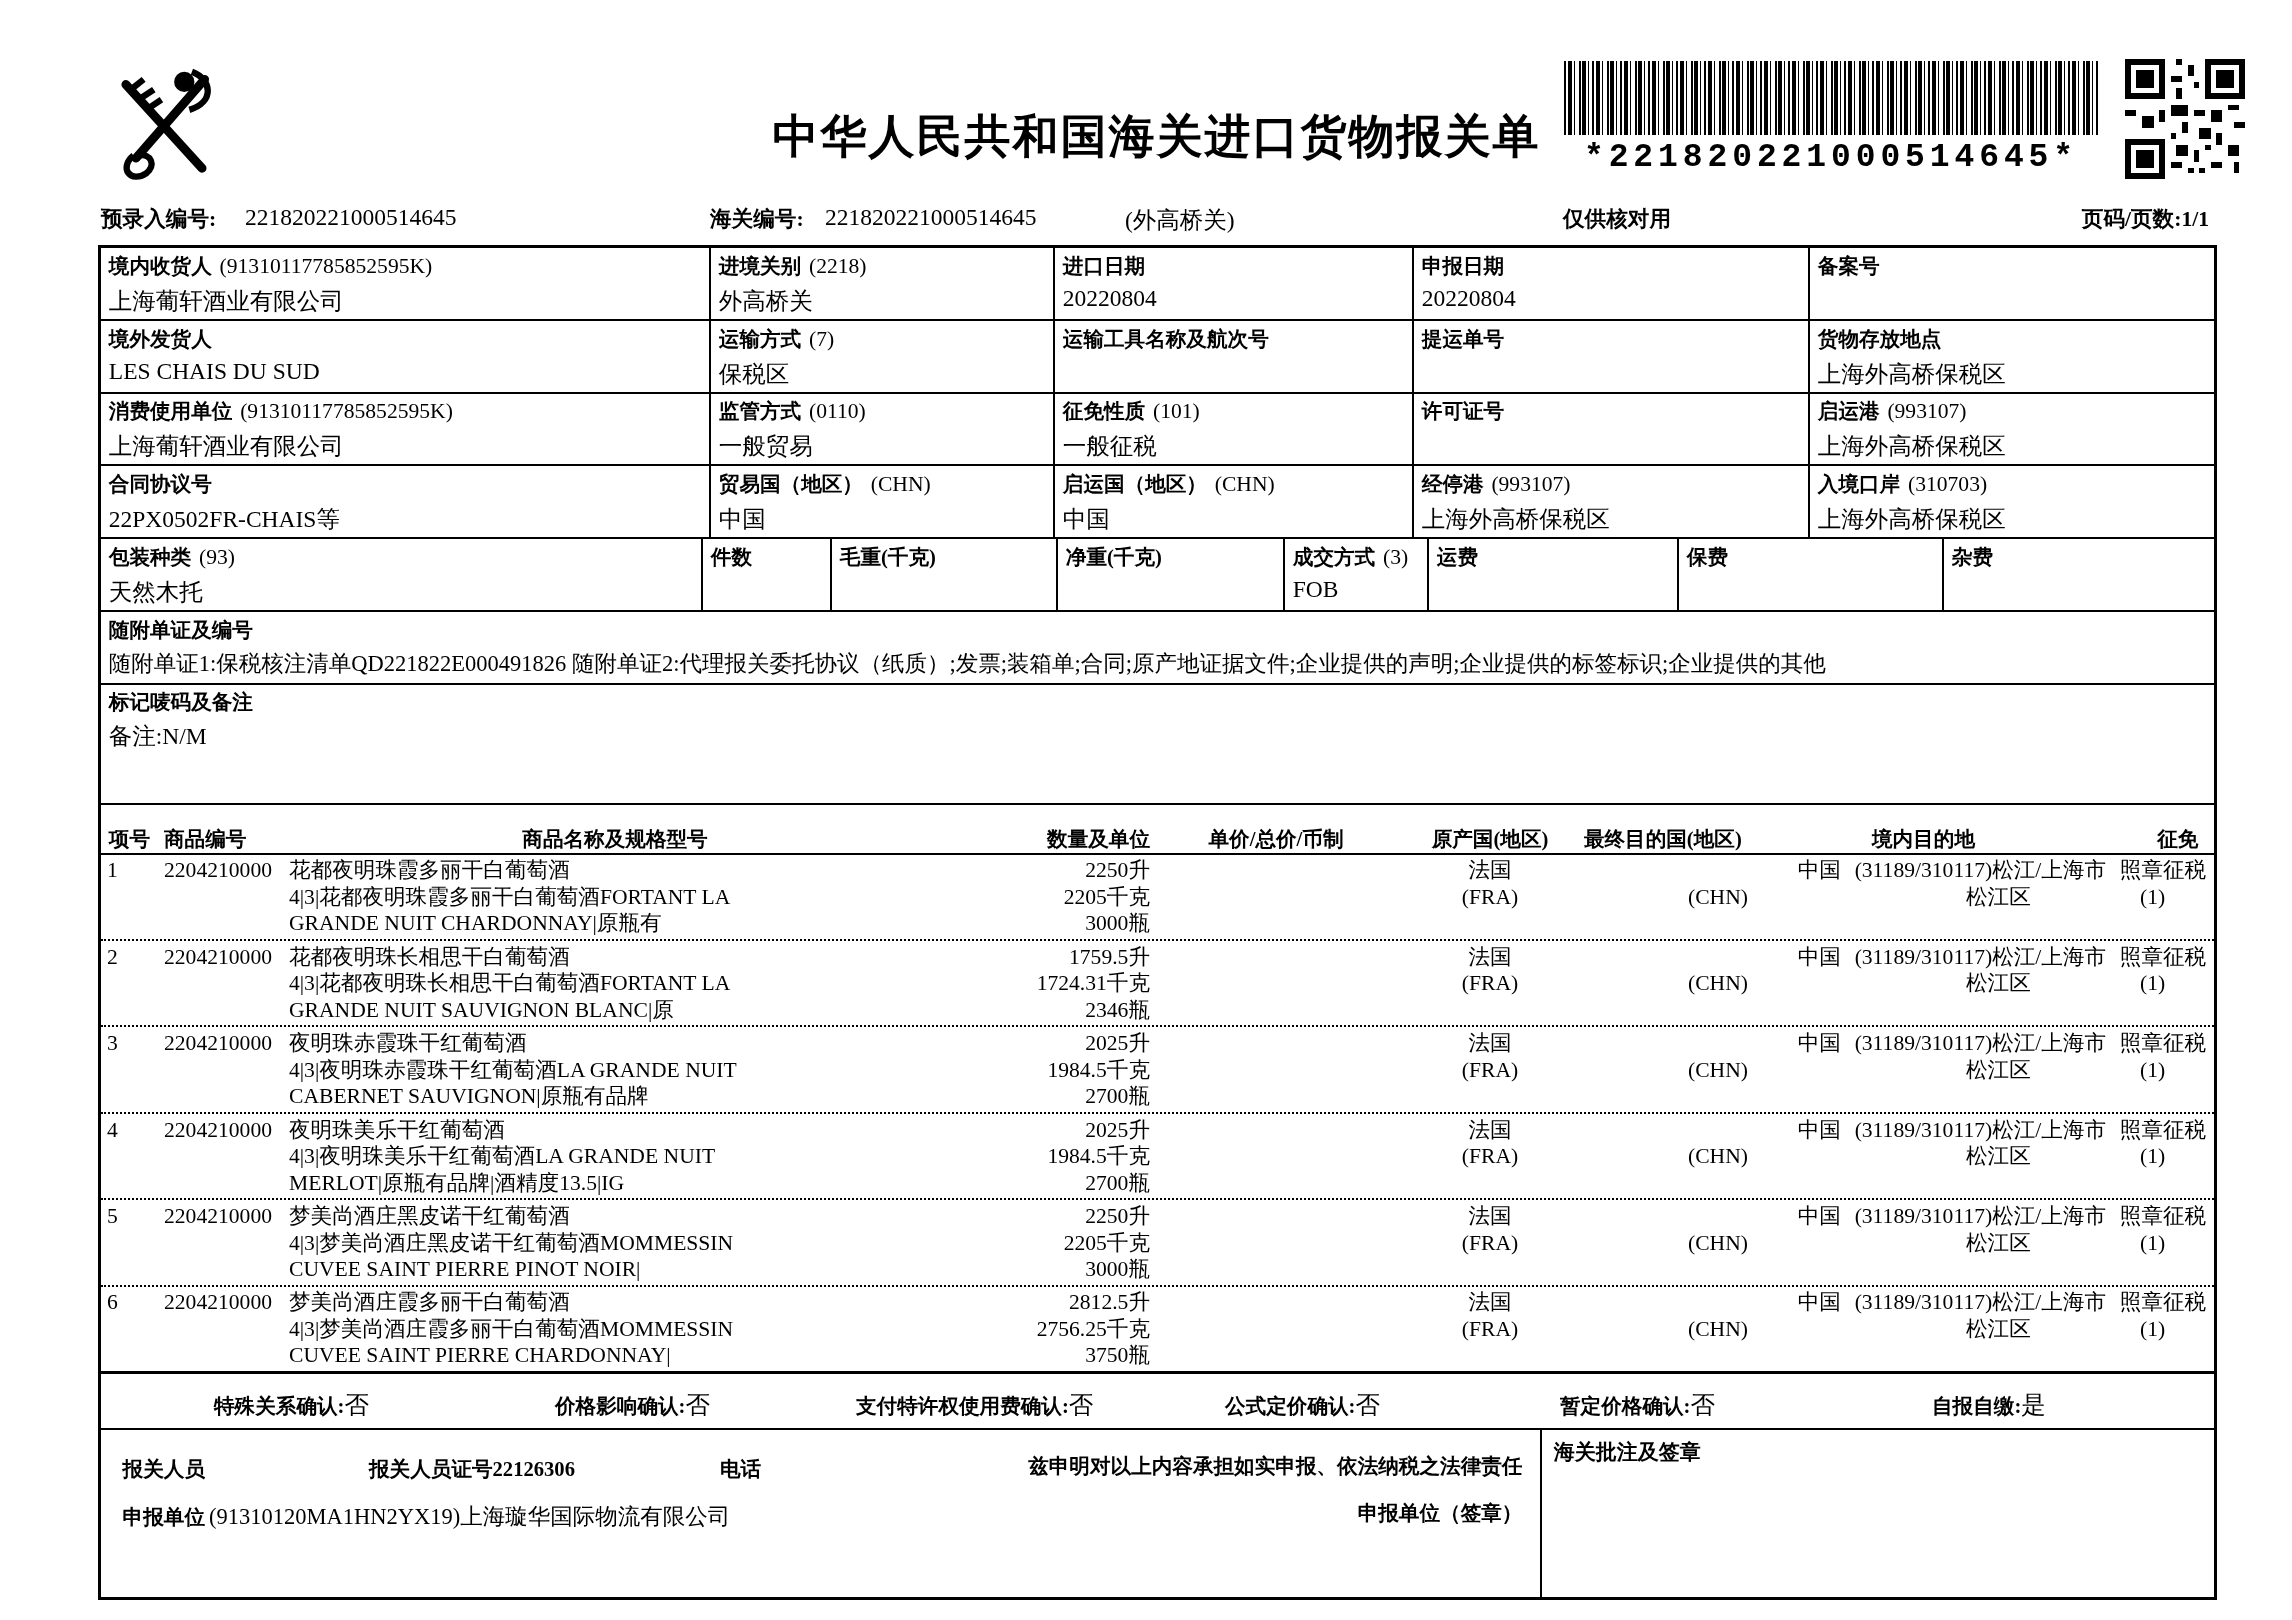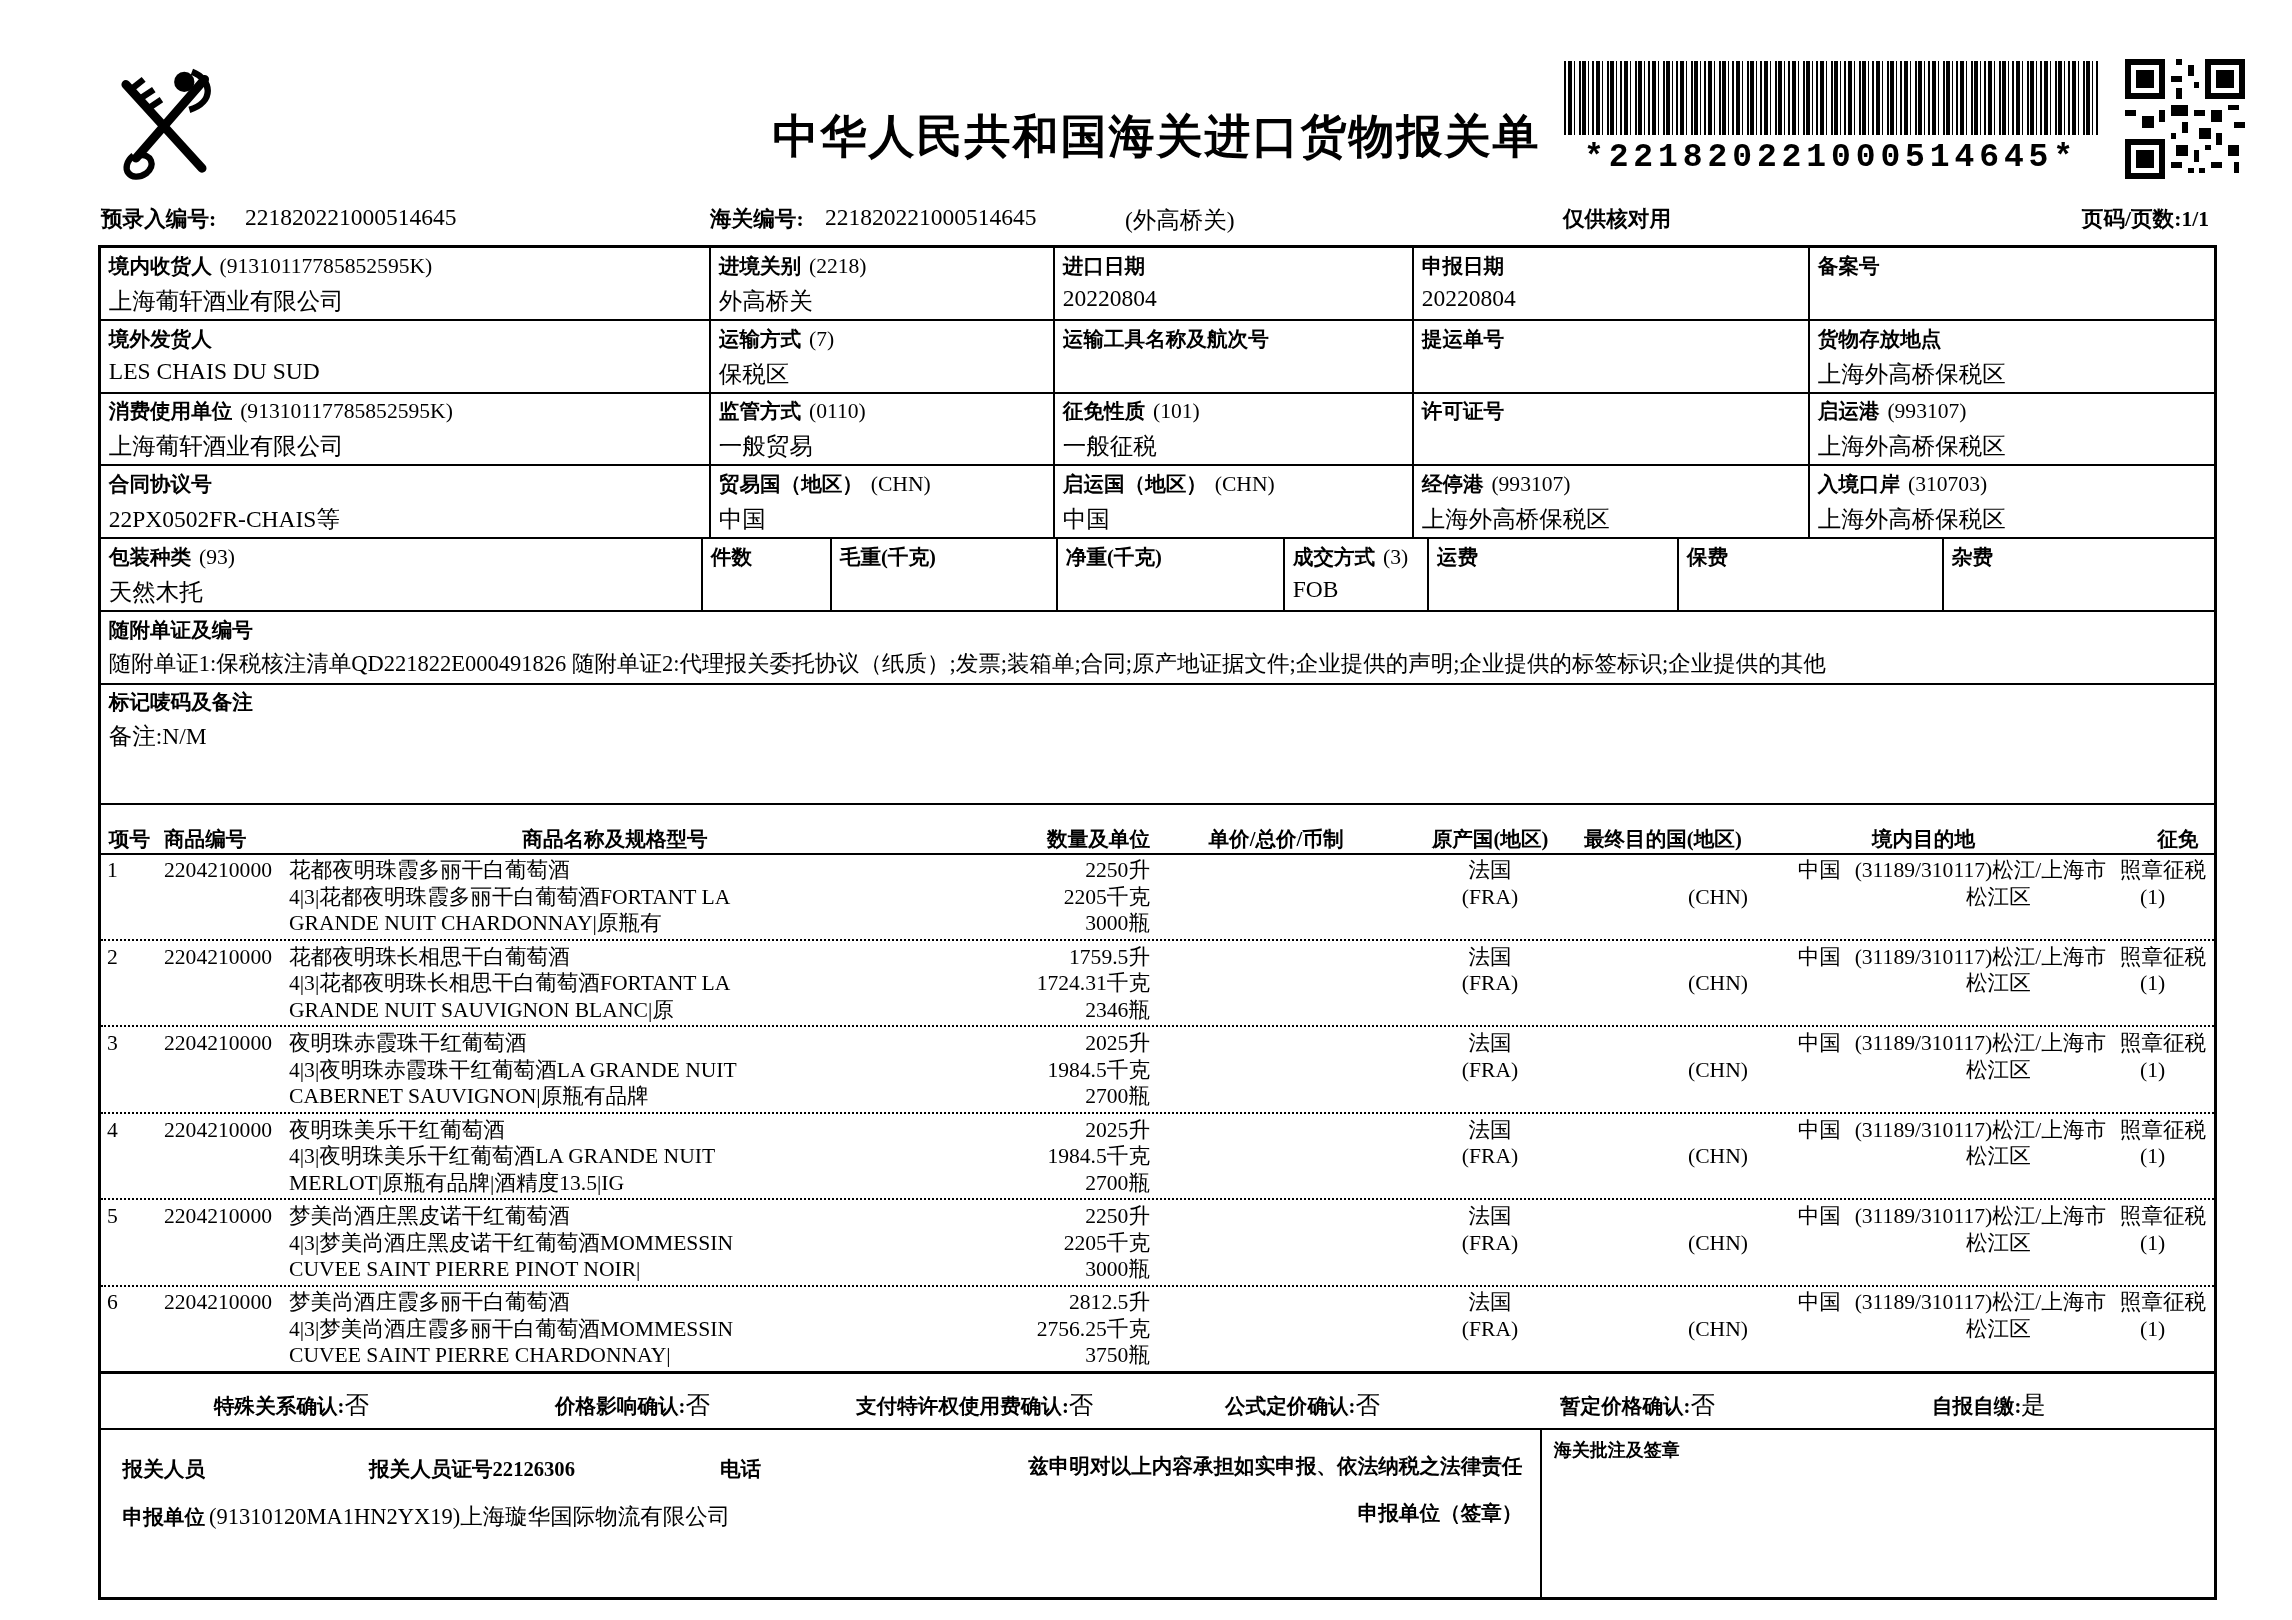--- a/index.html
+++ b/index.html
@@ -63,21 +63,21 @@
   .d-code{position:absolute; left:110px;} .d-district{position:absolute; left:361px;margin-left:27px;} .d-levy{position:absolute; right:41px;}
 
   
   .confirm { position:relative; min-height:57px; border-top:3.9px solid #000; }
   .cf { position:absolute; top:13.7px; white-space:nowrap; }
   .cf b { font-size:20.6px; } .cf span { font-size:24.5px; }
 
   
   .footer { display:flex; border-top:2.9px solid #000; min-height:169px; }
   .f-left { flex:1; position:relative; }
-  .f-right { width:674px; border-left:2.9px solid #000; padding:7.8px 11.8px; font-size:18px; font-weight:bold; }
+  .f-right { width:674px; border-left:2.9px solid #000; padding:7.8px 11.8px; font-size:21px; font-weight:bold; }
   .f-abs { position:absolute; white-space:nowrap; }
   .f-abs b { font-size:20.6px; } .f-abs span { font-size:22.5px; }
 </style>
 </head>
 <body>
 
 <div class="page">
 
   <div class="emblem">
     <svg viewBox="0 0 100 100" width="127" height="132">

